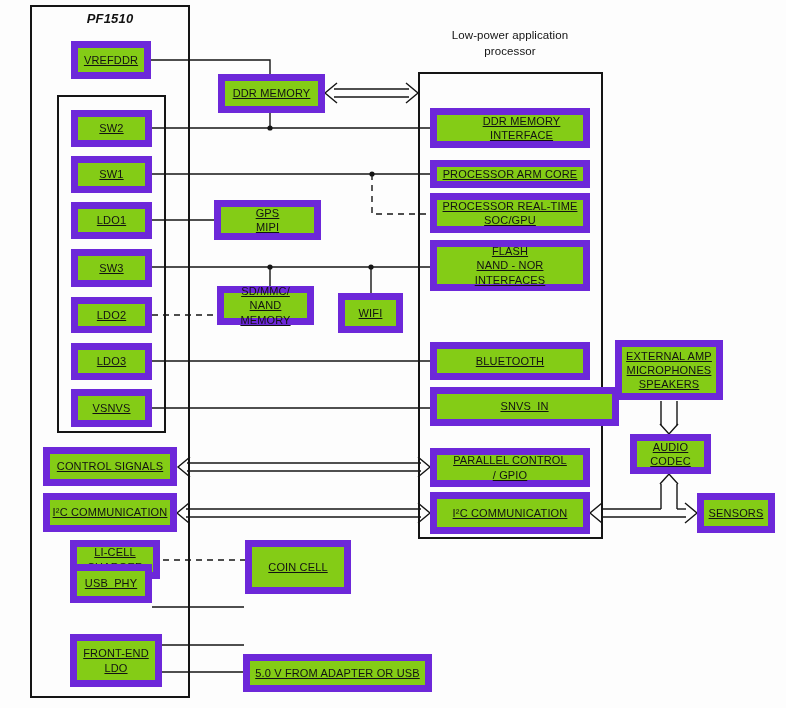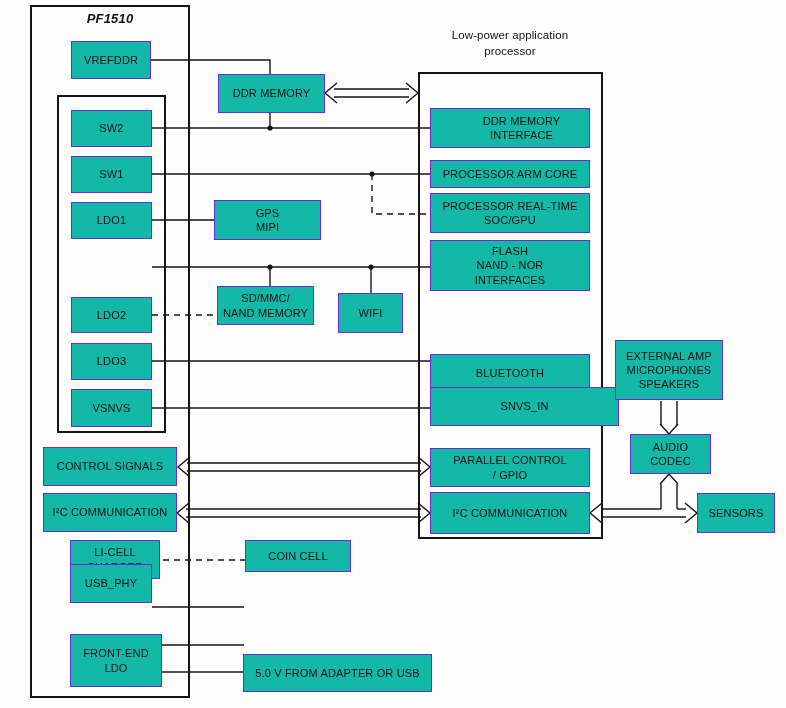--- a/index.html
+++ b/index.html
@@ -6,23 +6,23 @@
   body{
     width:786px;height:708px;position:relative;background:#fdfdfd;
     font-family:"Liberation Sans","DejaVu Sans",sans-serif;color:#121212;
     overflow:hidden;
   }
   #diagram{position:absolute;left:0;top:0;width:786px;height:708px;}
   svg.wires{position:absolute;left:0;top:0;}
   .frame{position:absolute;border:2.5px solid #151515;background:transparent;box-sizing:border-box;}
   .gframe{position:absolute;border:2px solid #151515;background:transparent;box-sizing:border-box;}
   .box{
-    position:absolute;background:#14b8a6;border:1px solid #6d28d9;box-sizing:border-box;
+    position:absolute;background:#84cc16;border:7px solid #6d28d9;box-sizing:border-box;
     display:flex;align-items:center;justify-content:center;text-align:center;
-    font-size:11px;line-height:1.3;white-space:pre-line;letter-spacing:.15px;color:#121212;
+    font-size:11px;line-height:1.3;white-space:pre-line;letter-spacing:.15px;color:#121212;text-decoration:underline;
   }
   .title-pmic{
     position:absolute;left:30px;top:11px;width:160px;text-align:center;
     font-weight:bold;font-size:13px;letter-spacing:.2px;font-style:italic;
   }
   .title-proc{
     position:absolute;left:415px;top:28px;width:190px;text-align:center;
     font-size:11.5px;line-height:1.35;white-space:pre-line;letter-spacing:.1px;
   }
 </style>
@@ -104,48 +104,49 @@
   <div class="frame" style="left:418px;top:72px;width:185px;height:467px;"></div>
 
   <div class="title-pmic">PF1510</div>
   <div class="title-proc">Low-power application
 processor</div>
 
   <div class="box" style="left:71px;top:41px;width:80px;height:38px;">VREFDDR</div>
   <div class="box" style="left:71px;top:110px;width:81px;height:37px;">SW2</div>
   <div class="box" style="left:71px;top:156px;width:81px;height:37px;">SW1</div>
   <div class="box" style="left:71px;top:202px;width:81px;height:37px;">LDO1</div>
+  <div class="box" style="left:71px;top:249px;width:81px;height:38px;">SW3</div>
   <div class="box" style="left:71px;top:297px;width:81px;height:36px;">LDO2</div>
   <div class="box" style="left:71px;top:343px;width:81px;height:37px;">LDO3</div>
   <div class="box" style="left:71px;top:389px;width:81px;height:38px;">VSNVS</div>
   <div class="box" style="left:43px;top:447px;width:134px;height:39px;">CONTROL SIGNALS</div>
   <div class="box" style="left:43px;top:493px;width:134px;height:39px;">I²C COMMUNICATION</div>
   <div class="box" style="left:70px;top:540px;width:90px;height:39px;">LI-CELL
 CHARGER</div>
   <div class="box" style="left:70px;top:564px;width:82px;height:39px;">USB_PHY</div>
   <div class="box" style="left:70px;top:634px;width:92px;height:53px;">FRONT-END
 LDO</div>
 
   <div class="box" style="left:218px;top:74px;width:107px;height:39px;">DDR MEMORY</div>
   <div class="box" style="left:214px;top:200px;width:107px;height:40px;">GPS
 MIPI</div>
   <div class="box" style="left:217px;top:286px;width:97px;height:39px;">SD/MMC/
 NAND MEMORY</div>
   <div class="box" style="left:338px;top:293px;width:65px;height:40px;">WIFI</div>
-  <div class="box" style="left:245px;top:540px;width:106px;height:32px;">COIN CELL</div>
+  <div class="box" style="left:245px;top:540px;width:106px;height:54px;">COIN CELL</div>
   <div class="box" style="left:243px;top:654px;width:189px;height:38px;">5.0 V FROM ADAPTER OR USB</div>
 
   <div class="box" style="left:430px;top:108px;width:160px;height:40px;padding-left:23px;">DDR MEMORY INTERFACE</div>
   <div class="box" style="left:430px;top:160px;width:160px;height:28px;">PROCESSOR ARM CORE</div>
   <div class="box" style="left:430px;top:193px;width:160px;height:40px;">PROCESSOR REAL-TIME
 SOC/GPU</div>
   <div class="box" style="left:430px;top:240px;width:160px;height:51px;">FLASH
 NAND - NOR
 INTERFACES</div>
-  <div class="box" style="left:430px;top:342px;width:160px;height:38px;margin-top:12px;">BLUETOOTH</div>
+  <div class="box" style="left:430px;top:342px;width:160px;height:38px;">BLUETOOTH</div>
   <div class="box" style="left:430px;top:387px;width:189px;height:39px;">SNVS_IN</div>
   <div class="box" style="left:430px;top:448px;width:160px;height:39px;">PARALLEL CONTROL
 / GPIO</div>
   <div class="box" style="left:430px;top:492px;width:160px;height:42px;">I²C COMMUNICATION</div>
 
   <div class="box" style="left:615px;top:340px;width:108px;height:60px;">EXTERNAL AMP
 MICROPHONES
 SPEAKERS</div>
   <div class="box" style="left:630px;top:434px;width:81px;height:40px;">AUDIO
 CODEC</div>

